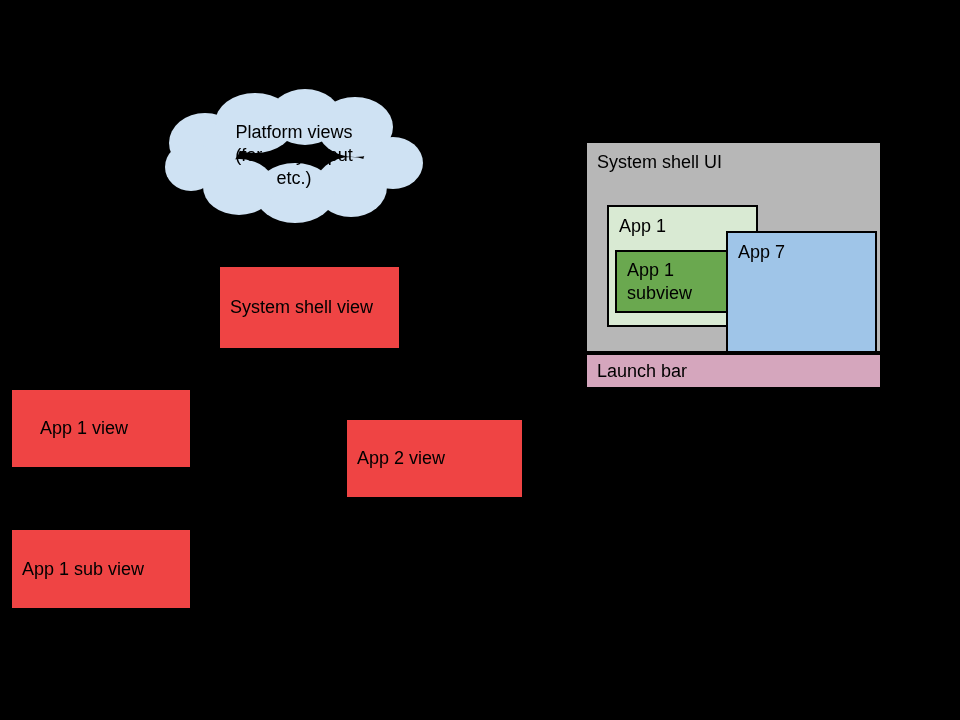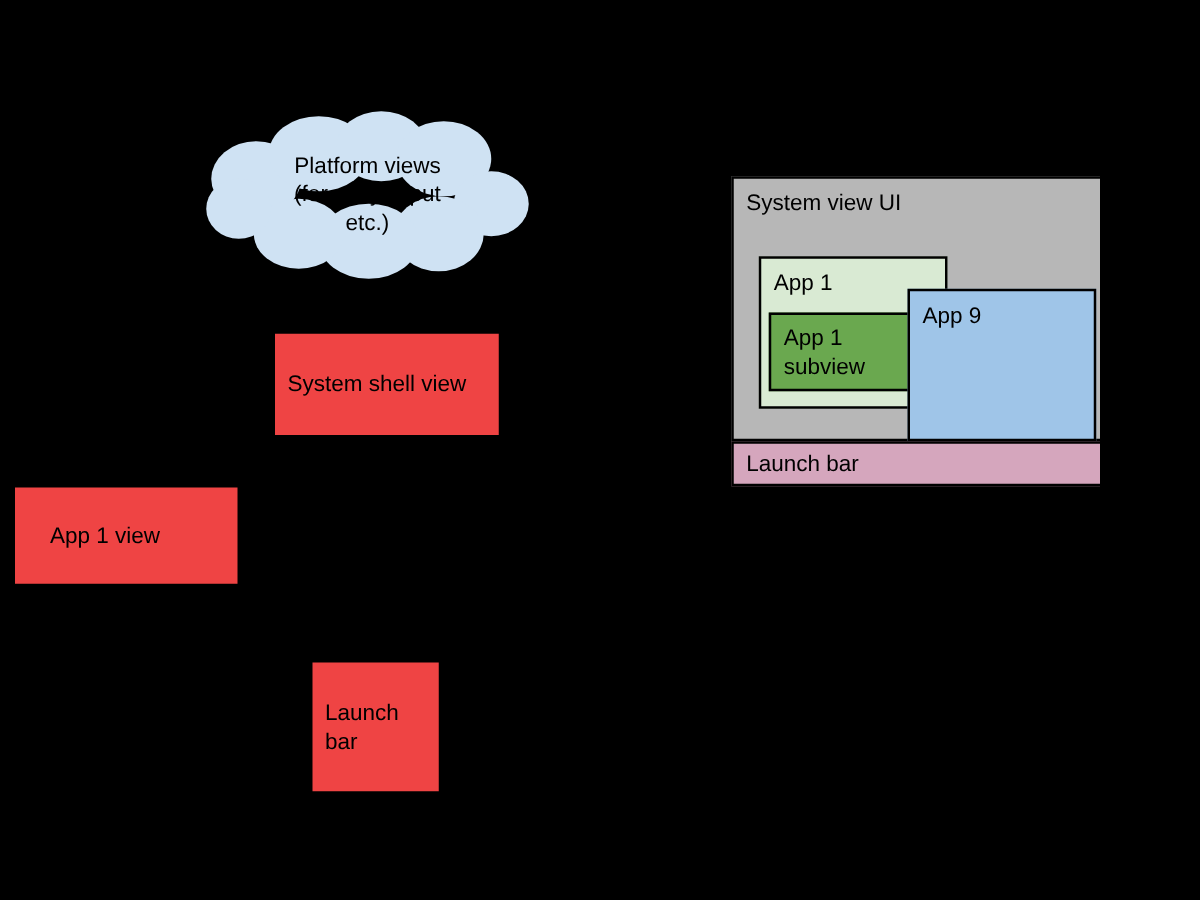--- a/index.html
+++ b/index.html
@@ -109,41 +109,43 @@
   </div>
 
   <div class="view-box b-system-shell-view">
     <span>System shell view</span>
   </div>
 
   <div class="view-box b-app1-view">
     <span>App 1 view</span>
   </div>
 
+  <div class="view-box b-app2-view">
+    <span>App 2 view</span>
+  </div>
+
+  <div class="view-box b-app1-sub-view">
+    <span>App 1 sub view</span>
+  </div>
 
 
-  <div class="view-box b-launch-bar">
-    <span>Launch
-bar</span>
-  </div>
-
   <div class="shell-box shell-gray">
-    <span class="corner-label">System view UI</span>
+    <span class="corner-label">System shell UI</span>
   </div>
 
   <div class="shell-box shell-app1">
     <span class="corner-label">App 1</span>
   </div>
 
   <div class="shell-box shell-app1sub">
     <span>App 1
 subview</span>
   </div>
 
   <div class="shell-box shell-app2">
-    <span class="corner-label">App 9</span>
+    <span class="corner-label">App 7</span>
   </div>
 
   <div class="shell-box shell-launch">
     <span>Launch bar</span>
   </div>
 
 </div>
 
 </body></html>

